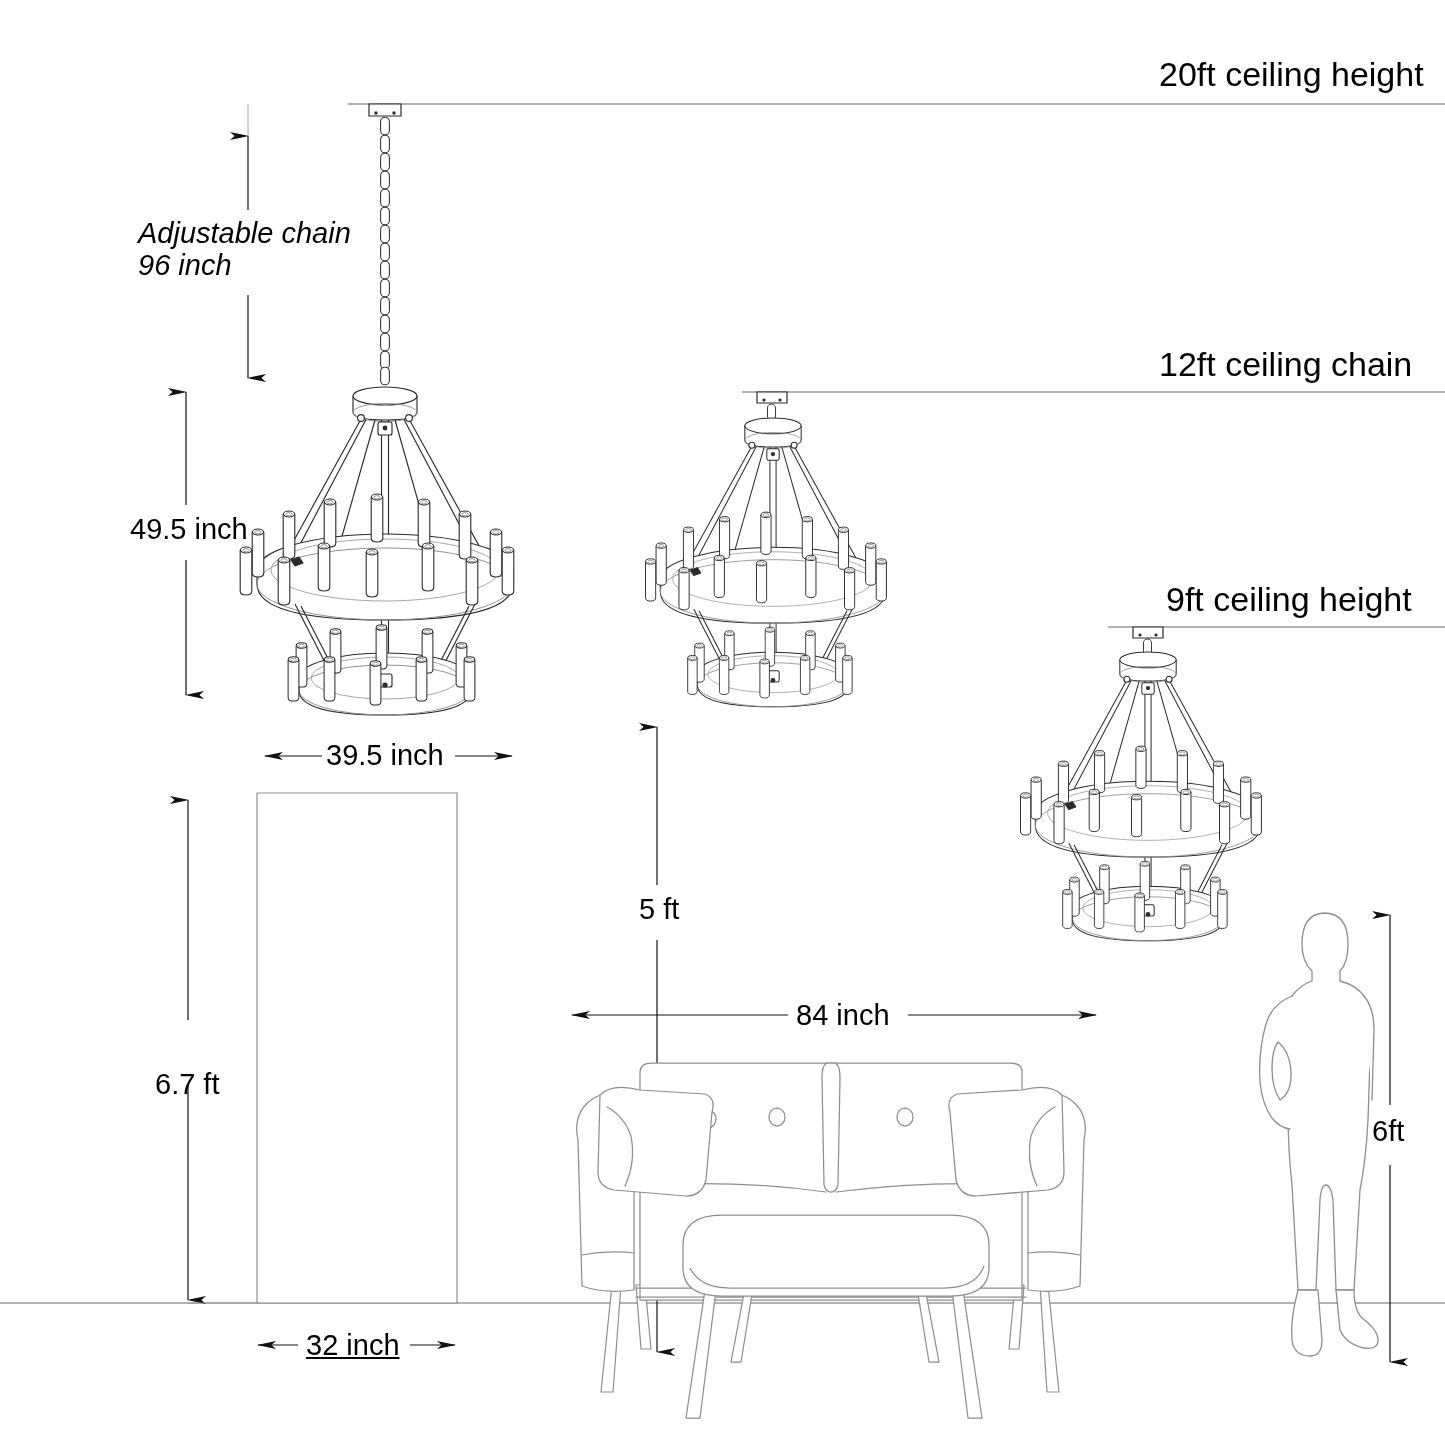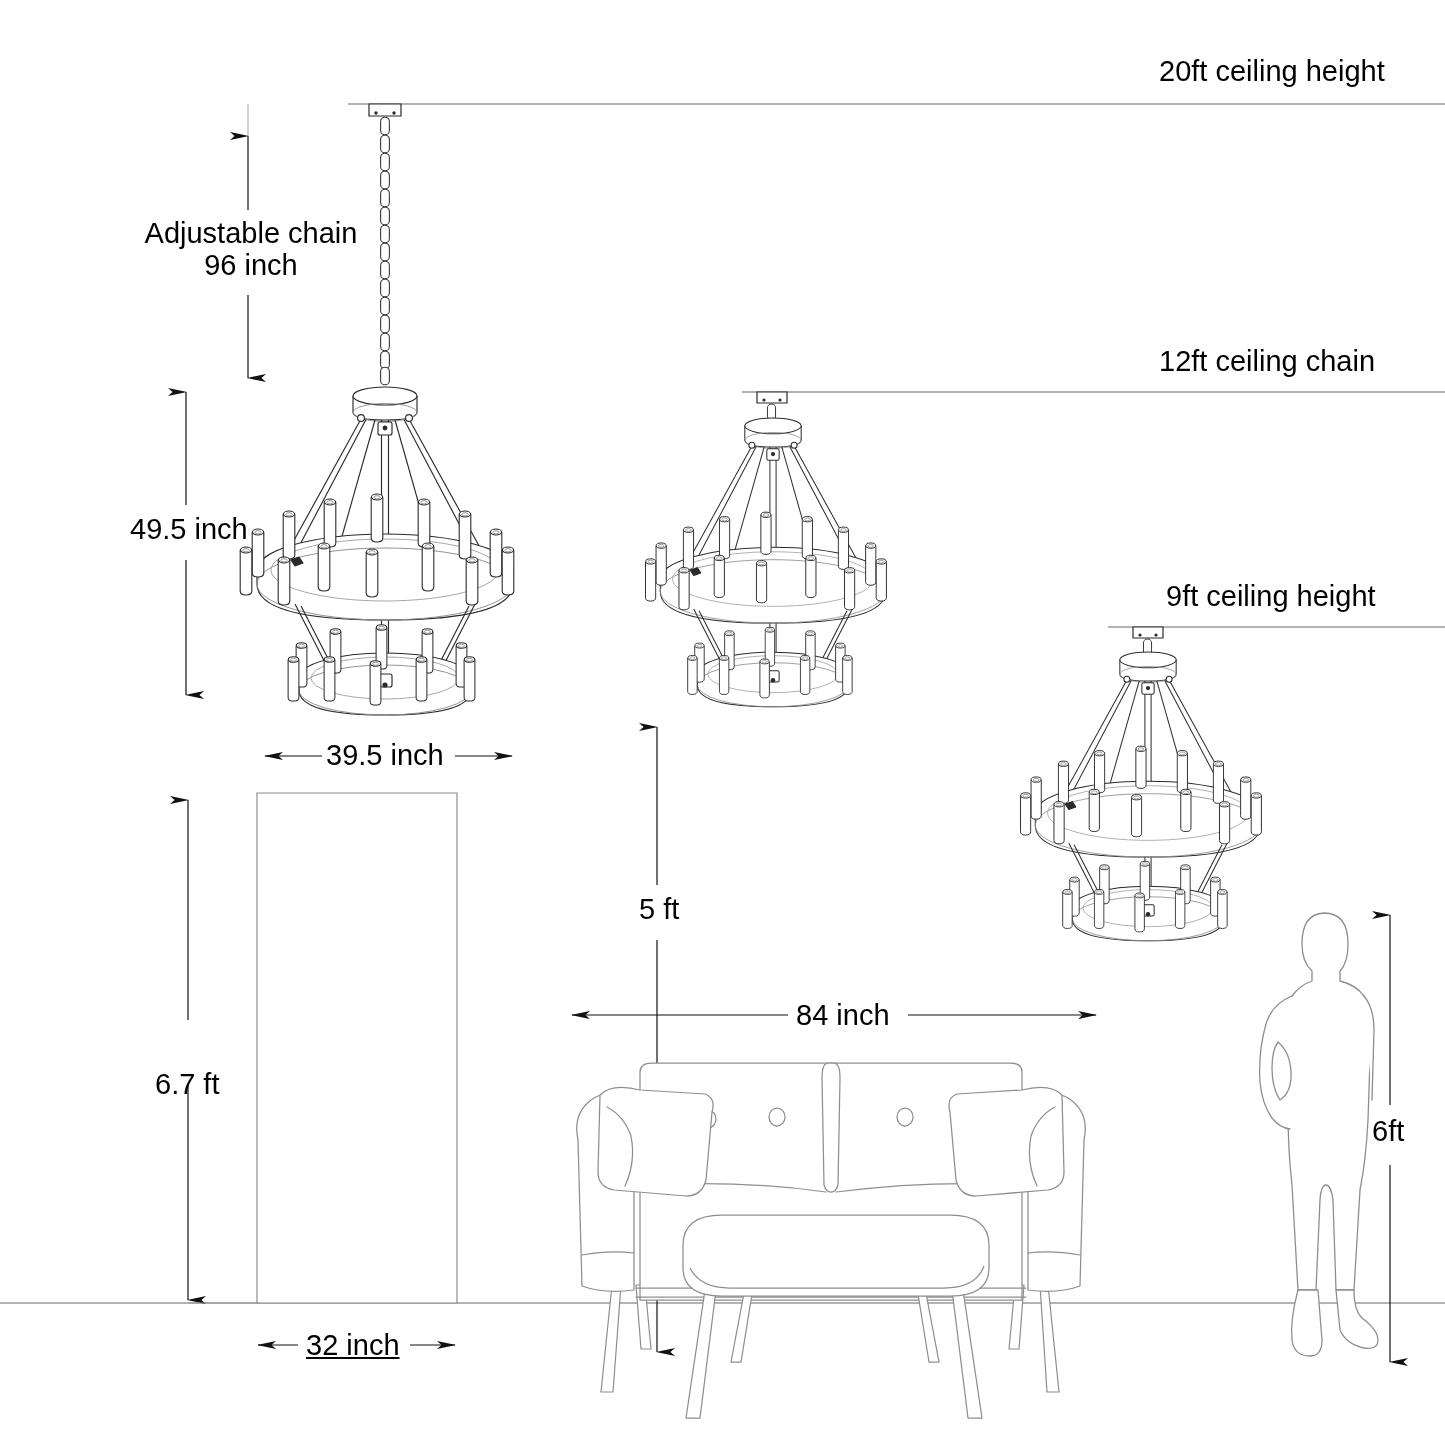--- a/index.html
+++ b/index.html
@@ -1,22 +1,22 @@
 <!DOCTYPE html>
 <html><head>
 <meta charset="utf-8">
 <style>
   html,body{margin:0;padding:0;background:#ffffff;}
   body{font-family:"Liberation Sans",sans-serif;}
   #stage{position:relative;width:1445px;height:1445px;background:#fff;overflow:hidden;}
   #stage svg{position:absolute;left:0;top:0;}
   .lbl{position:absolute;color:#000;white-space:nowrap;line-height:1.12;}
-  .lbl.ceil{font-size:29px;}
+  .lbl.ceil{font-size:34px;}
   .lbl.dim{font-size:29px;}
-  .ctr{text-align:center;}
+  .ctr{text-align:left;font-style:italic;}
 </style>
 </head>
 <body>
 
 <div id="stage">
 
 <svg width="1445" height="1445" viewBox="0 0 1445 1445">
   <defs>
     <marker id="arrUp" markerWidth="10" markerHeight="16" refX="5" refY="1" orient="auto">
       <path d="M5,0 L8.4,16 L5,12.2 L1.6,16 Z" fill="#111"></path>

